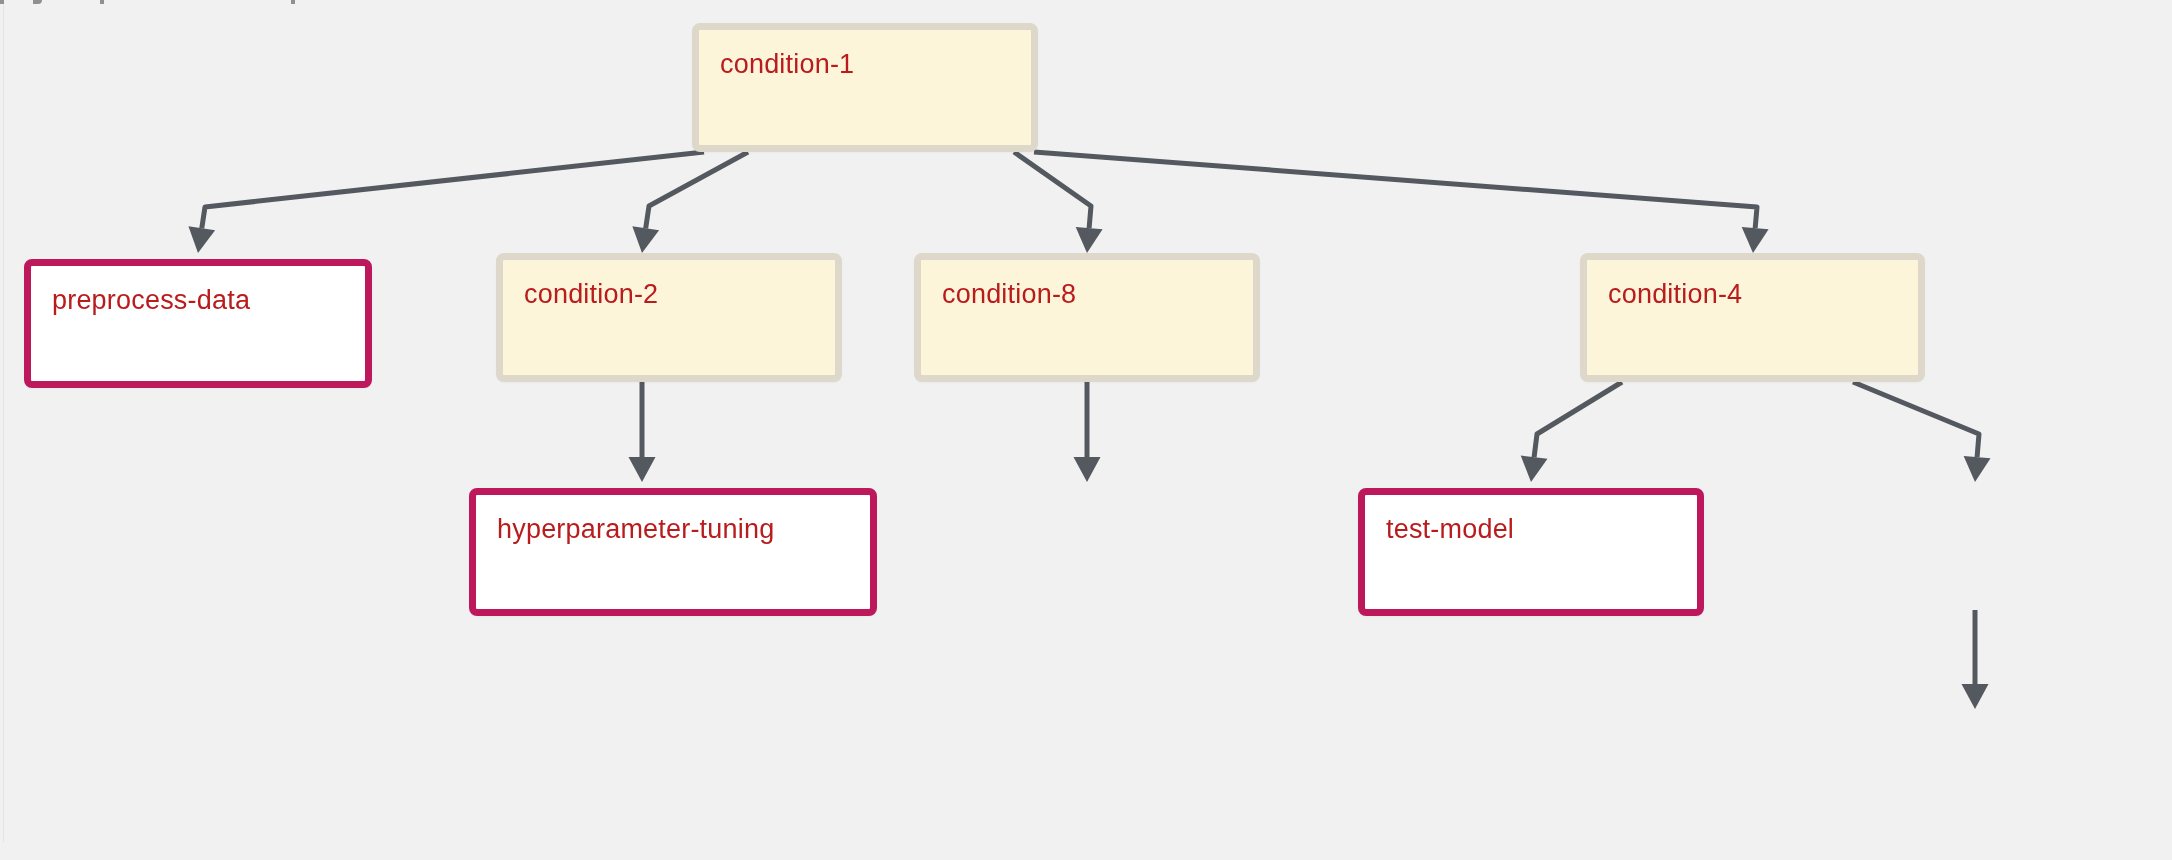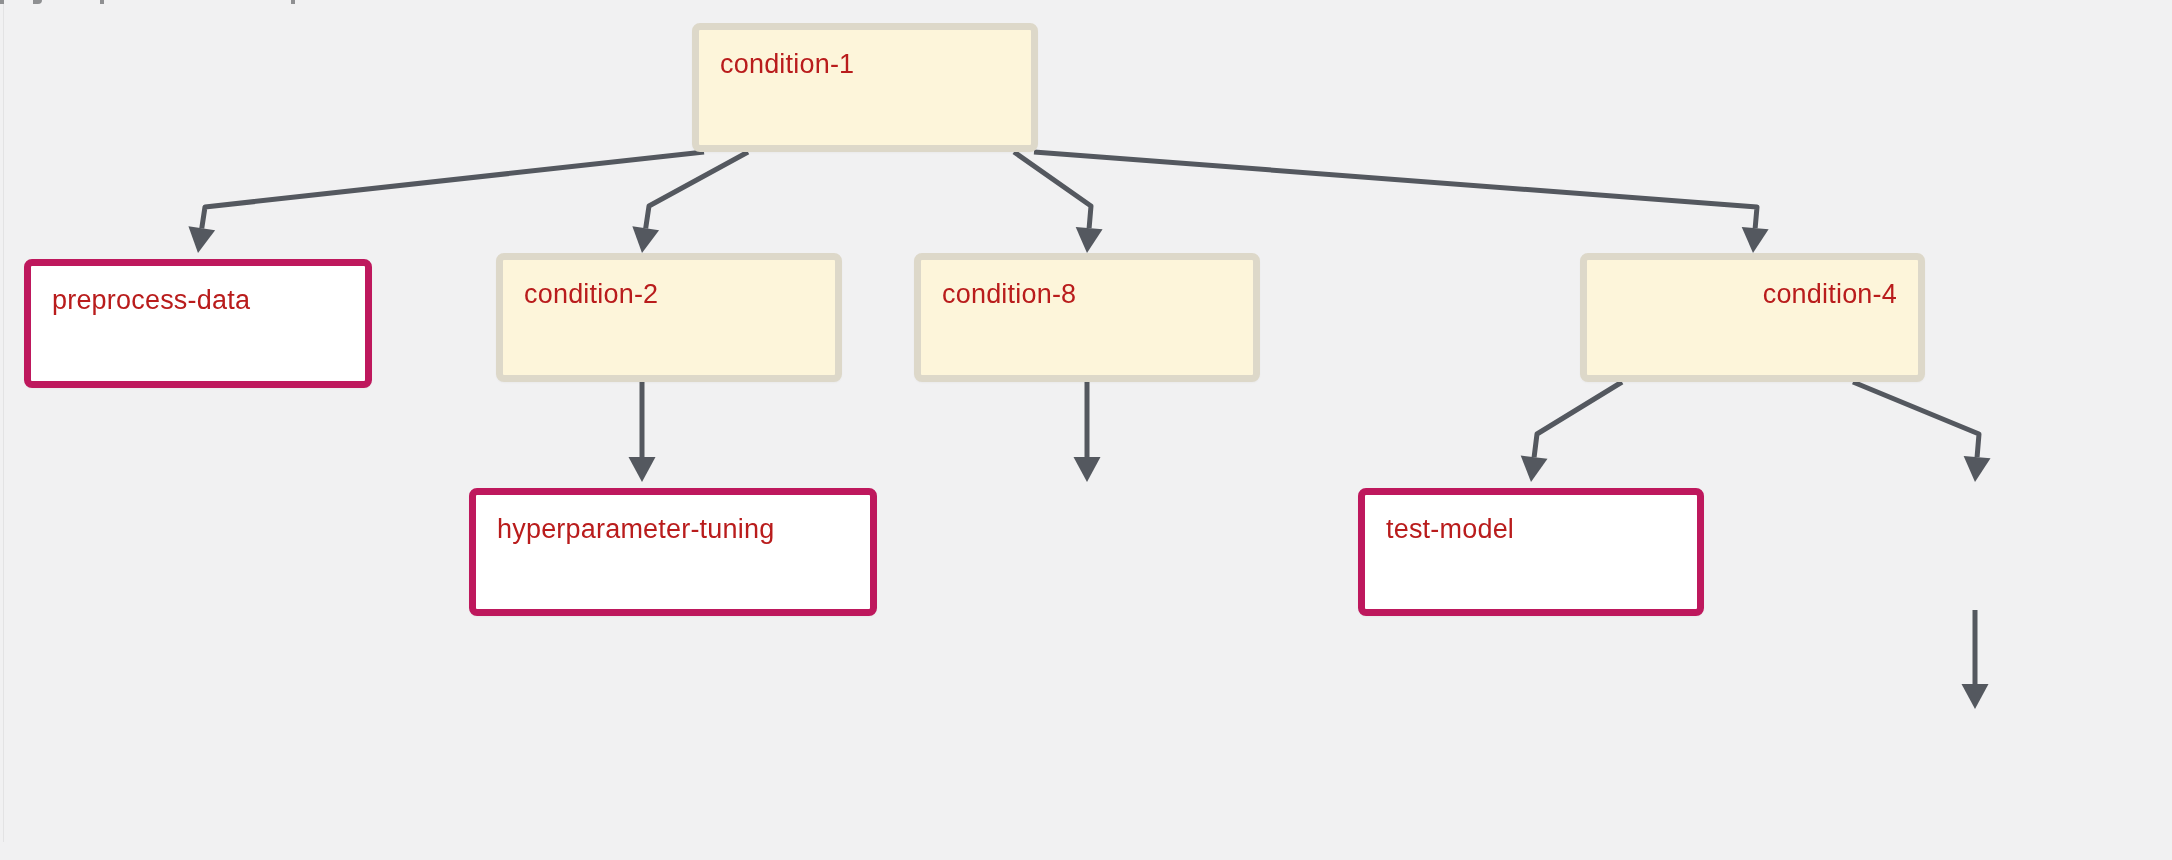--- a/index.html
+++ b/index.html
@@ -62,20 +62,20 @@
       <polyline points="1853,382 1979,434 1977.0761369963434,457.086356043878" fill="none" stroke="#54585f" stroke-width="5" stroke-linejoin="round"></polyline>
       <polygon points="1975,482 1963.6227692600376,455.9652420658525 1990.5295047326492,458.20747002190353" fill="#54585f"></polygon>
       <polyline points="1975,610 1975,684" fill="none" stroke="#54585f" stroke-width="5" stroke-linejoin="round"></polyline>
       <polygon points="1975,709 1961.5,684 1988.5,684" fill="#54585f"></polygon>
     </svg>
 
 <div class="node condition" style="left: 692px; top: 23px; width: 346px; height: 129px;"><span>condition-1</span></div>
     <div class="node task" style="left: 24px; top: 253px; width: 348px; height: 129px;"><span>preprocess-data</span></div>
     <div class="node condition" style="left: 469px; top: 253px; width: 346px; height: 129px; margin-left: 27px;"><span>condition-2</span></div>
     <div class="node condition" style="left: 914px; top: 253px; width: 346px; height: 129px;"><span>condition-8</span></div>
-    <div class="node condition" style="left: 1580px; top: 253px; width: 345px; height: 129px; text-align: right;"><span>condition-4</span></div>
+    <div class="node condition" style="left: 1580px; top: 253px; width: 345px; height: 129px;"><span>condition-4</span></div>
     <div class="node task" style="left: 469px; top: 482px; width: 408px; height: 128px;"><span>hyperparameter-tuning</span></div>
     <div class="node task" style="left: 1358px; top: 482px; width: 346px; height: 128px;"><span>test-model</span></div>
     <div class="frag" style="left: 0px; width: 4px;"></div>
     <div class="frag hook" style="left: 33px; width: 9px;"></div>
     <div class="frag" style="left: 100px; width: 4px;"></div>
     <div class="frag" style="left: 291px; width: 4px;"></div>
   </div>
 
 </body></html>

